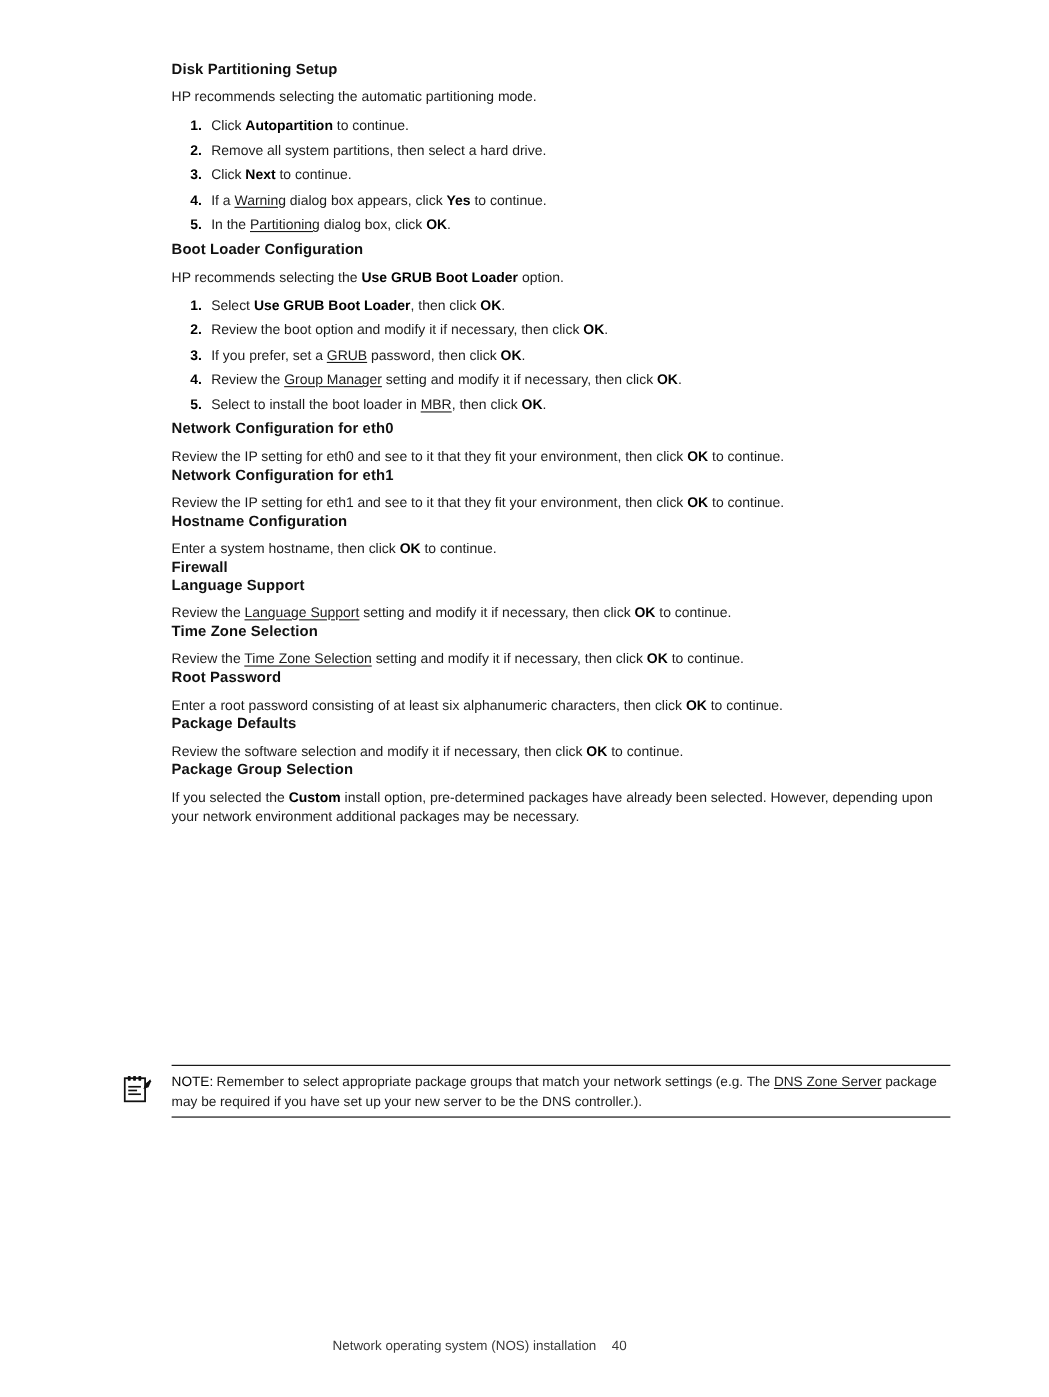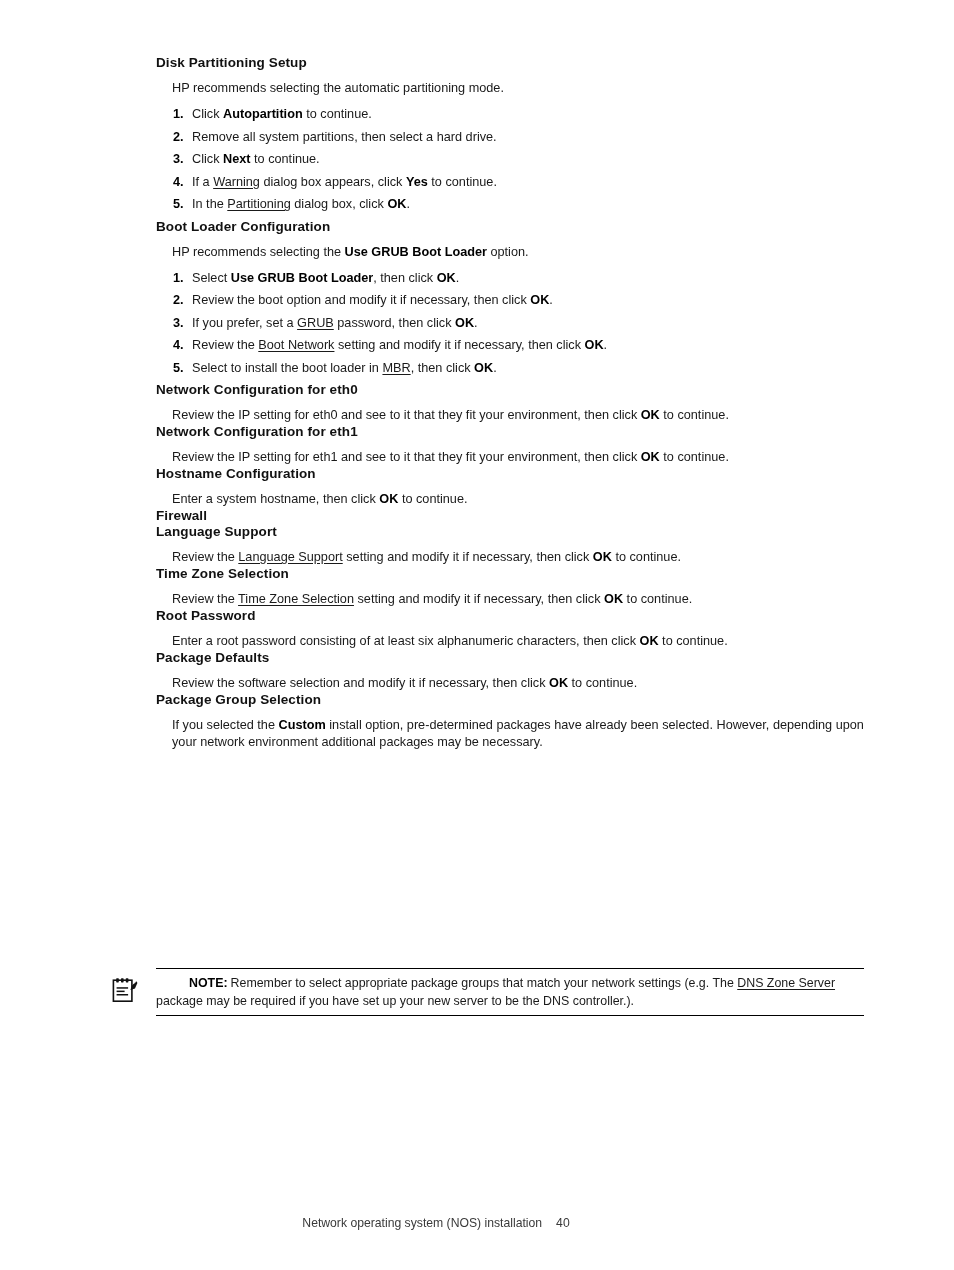--- a/index.html
+++ b/index.html
@@ -40,21 +40,21 @@
     line-height: 16px;
     color: #111;
   }
   .sec-gap-top { margin-top: 22px; }
   .sec-gap-top-tight { margin-top: 19px; }
 
   
   p.body {
     font-size: 12.7px;
     line-height: 17px;
-    margin: 9px 0 0 16px;
+    margin: 9px 0 0 0;
     padding: 0;
     color: #1a1a1a;
   }
 
   b, strong { font-weight: bold; color: #000; }
   u.term { text-decoration: underline; text-underline-offset: 1.5px; }
 
   
   ol.steps {
     list-style: none;
@@ -103,24 +103,23 @@
     margin-right: 18px;
   }
   .note-body {
     flex: 1 1 auto;
     font-size: 12.4px;
     line-height: 17.5px;
     padding-top: 6px;
     padding-bottom: 5px;
   }
   .note-label {
-    font-weight: bold;
+    font-weight: normal;
     color: #000;
     margin-right: 3px;
-    margin-left: 33px;
   }
 
   
   .footer {
     position: absolute;
     left: 0;
     top: 1216px;
     width: 872px;
     text-align: center;
     font-size: 12.2px;
@@ -173,21 +172,21 @@
       <li>
         <span class="num">2.</span>
         <span>Review the boot option and modify it if necessary, then click <b>OK</b>.</span>
       </li>
       <li>
         <span class="num">3.</span>
         <span>If you prefer, set a <u class="term">GRUB</u> password, then click <b>OK</b>.</span>
       </li>
       <li>
         <span class="num">4.</span>
-        <span>Review the <u class="term">Boot Network</u> setting and modify it if necessary, then click <b>OK</b>.</span>
+        <span>Review the <u class="term">Group Manager</u> setting and modify it if necessary, then click <b>OK</b>.</span>
       </li>
       <li>
         <span class="num">5.</span>
         <span>Select to install the boot loader in <u class="term">MBR</u>, then click <b>OK</b>.</span>
       </li>
     </ol>
 
     <h2 class="section-title sec-gap-top">Network Configuration for eth0</h2>
     <p class="body">Review the IP setting for eth0 and see to it that they fit your environment, then click <b>OK</b> to continue.</p>
 

